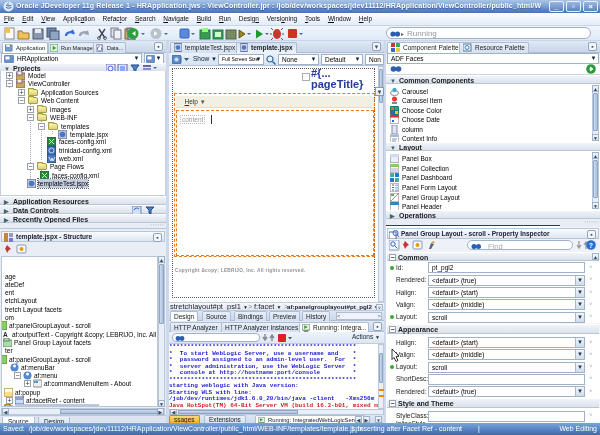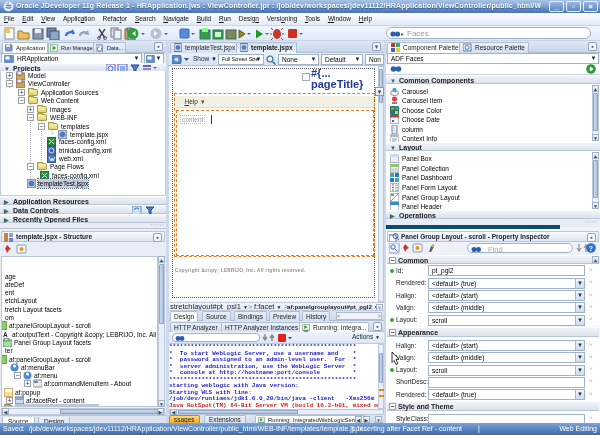--- a/index.html
+++ b/index.html
@@ -120,21 +120,21 @@
 
     <rect x="284" y="2" width="9" height="9" fill="#cc3322" rx="1"></rect>
       <path d="M295 6l2 2 2-2z" fill="#567"></path>
   </svg>
   <div id="searchbox">
     <svg class="abs" style="left:3px;top:2px" width="14" height="8" viewBox="0 0 14 8">
         <circle cx="3" cy="4" r="2.6" fill="#2a5fb0"></circle>
         <circle cx="7.5" cy="4" r="2.6" fill="#2a5fb0"></circle>
         <path d="M11 3l3 1.5-3 1.5z" fill="#567"></path>
       </svg>
-    <span style="position:absolute;left:20px;top:1px;">Faces</span>
+    <span style="position:absolute;left:20px;top:1px;">Running</span>
   </div>
 </div>
 
 <div id="left">
  <div class="tabstrip" style="left:0;top:0;width:166px;">
    <div class="tb act" style="left:2px;padding:0 2px;font-size:6px;"><svg class="icon" width="8" height="8" viewBox="0 0 9 9">
           <rect x="0" y="1" width="8" height="7" fill="#7a9ad0" stroke="#456" stroke-width=".5"></rect>
           <rect x="1" y="0" width="5" height="4" fill="#e8ecf4" stroke="#456" stroke-width=".5"></rect>
         </svg>Application</div>
    <div class="tb" style="left:48px;padding:0 1px;font-size:5.5px;"><svg class="icon" width="8" height="8" viewBox="0 0 9 9">
@@ -614,21 +614,21 @@
         </svg>Panel Header</div>
  </div>
  <div class="vscroll" style="left:206px;top:111px;width:7px;height:57px;">
       <span class="sbtn" style="left:-1px;top:-1px;">▲</span>
       <span class="sbtn" style="left:-1px;bottom:-1px;">▼</span>
       <span class="vthumb" style="top:7px;height:38px;"></span>
     </div>
  <div class="sechead" style="left:0;top:169px;width:214px;height:9px;"><span class="tri">▶</span>Operations</div>
  <div style="position:absolute;left:0;top:178px;width:214px;height:8px;background:#e8edf5;color:#89a;font-size:7px;line-height:6px;text-align:right;">⋯⋯&nbsp;</div>
 
- <div style="position:absolute;left:0;top:184px;width:174px;height:198px;background:#fff;border-top:4px solid #0c4a6e;padding-left:24px;">
+ <div style="position:absolute;left:0;top:184px;width:174px;height:198px;background:#fff;border-top:1px solid #0c4a6e;padding-left:24px;">
   <div style="position:absolute;left:1px;top:2px;width:212px;height:11px;background:linear-gradient(#fafcfe,#dce6f3);border:1px solid #b9c6d6;font-size:6.5px;font-weight:bold;color:#223;line-height:10px;padding-left:13px;white-space:nowrap;">Panel Group Layout - scroll - Property Inspector
     <svg class="abs" style="left:1px;top:1px" width="10" height="9" viewBox="0 0 10 9">
           <rect x="0" y="2" width="7" height="7" fill="#fff" stroke="#668"></rect>
           <circle cx="6.5" cy="3" r="2.5" fill="none" stroke="#36c"></circle>
           <path d="M8 4.5l2 2.5" stroke="#36c"></path>
         </svg>
     <div class="minbtn" style="right:2px;top:1px;">▪</div>
   </div>
   <div style="position:absolute;left:1px;top:13px;width:212px;height:13px;background:#eef2f8;">
     <svg class="abs" style="left:2px;top:1px" width="55" height="11" viewBox="0 0 55 11">

